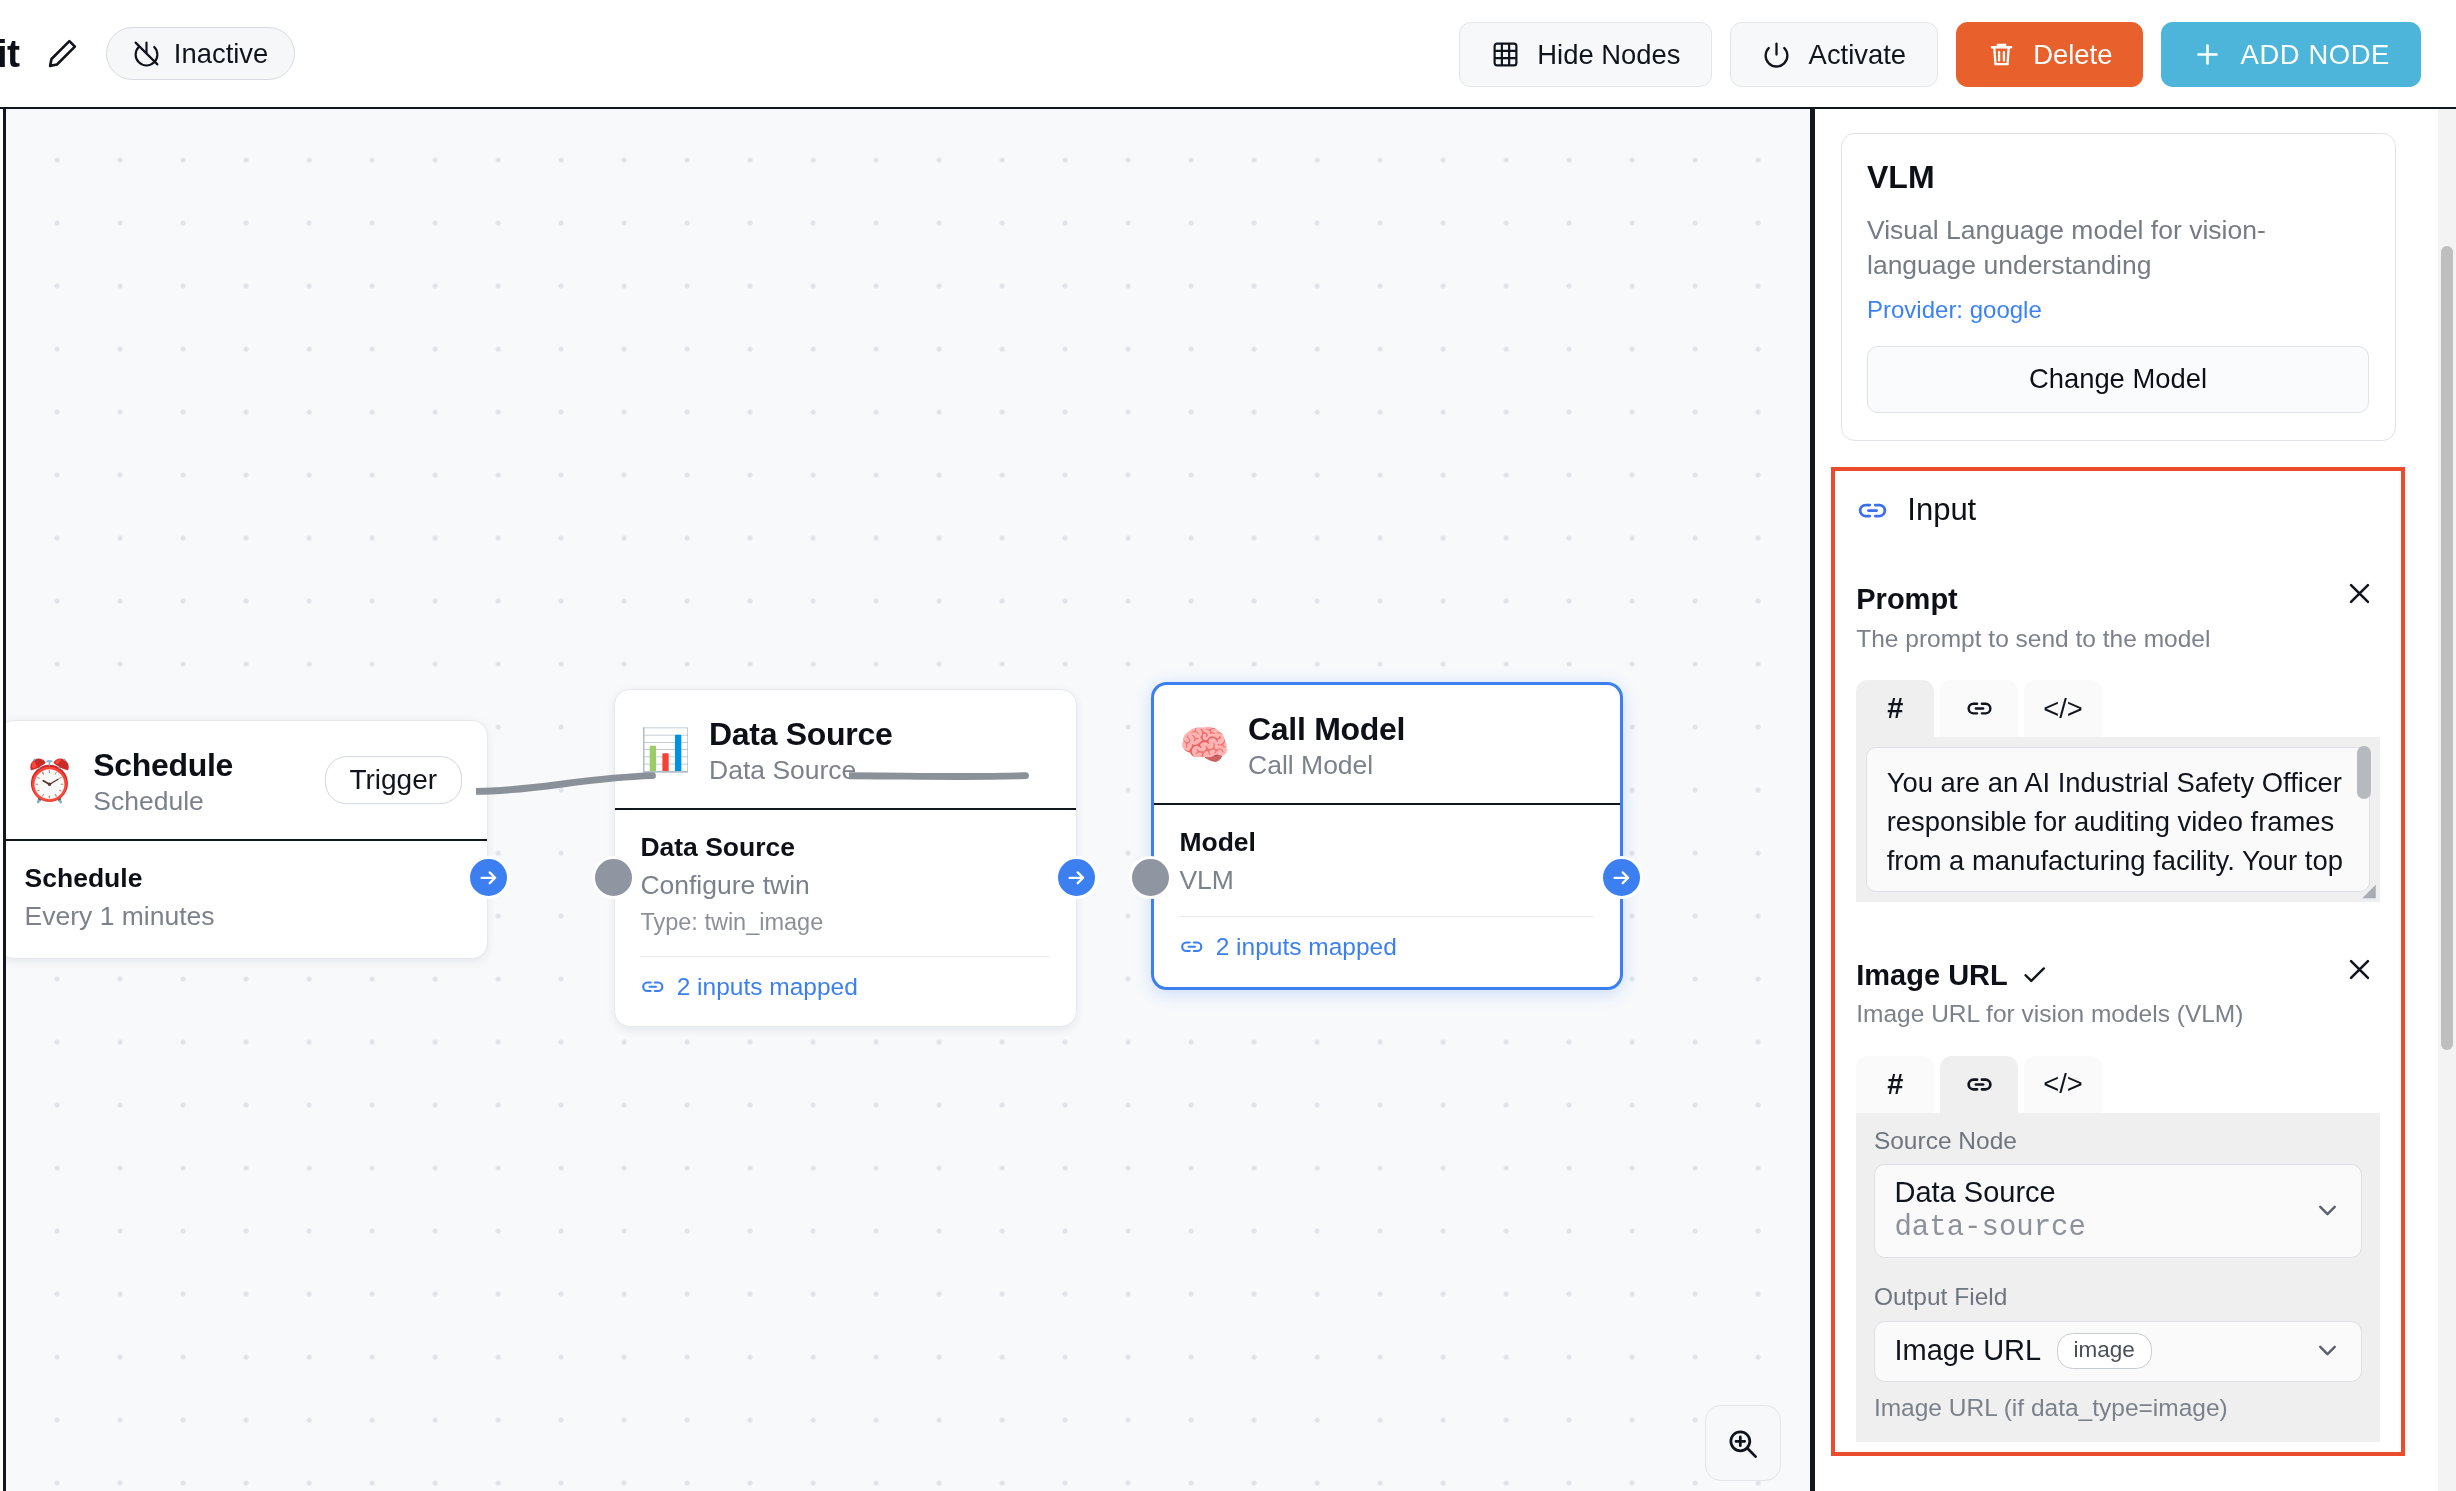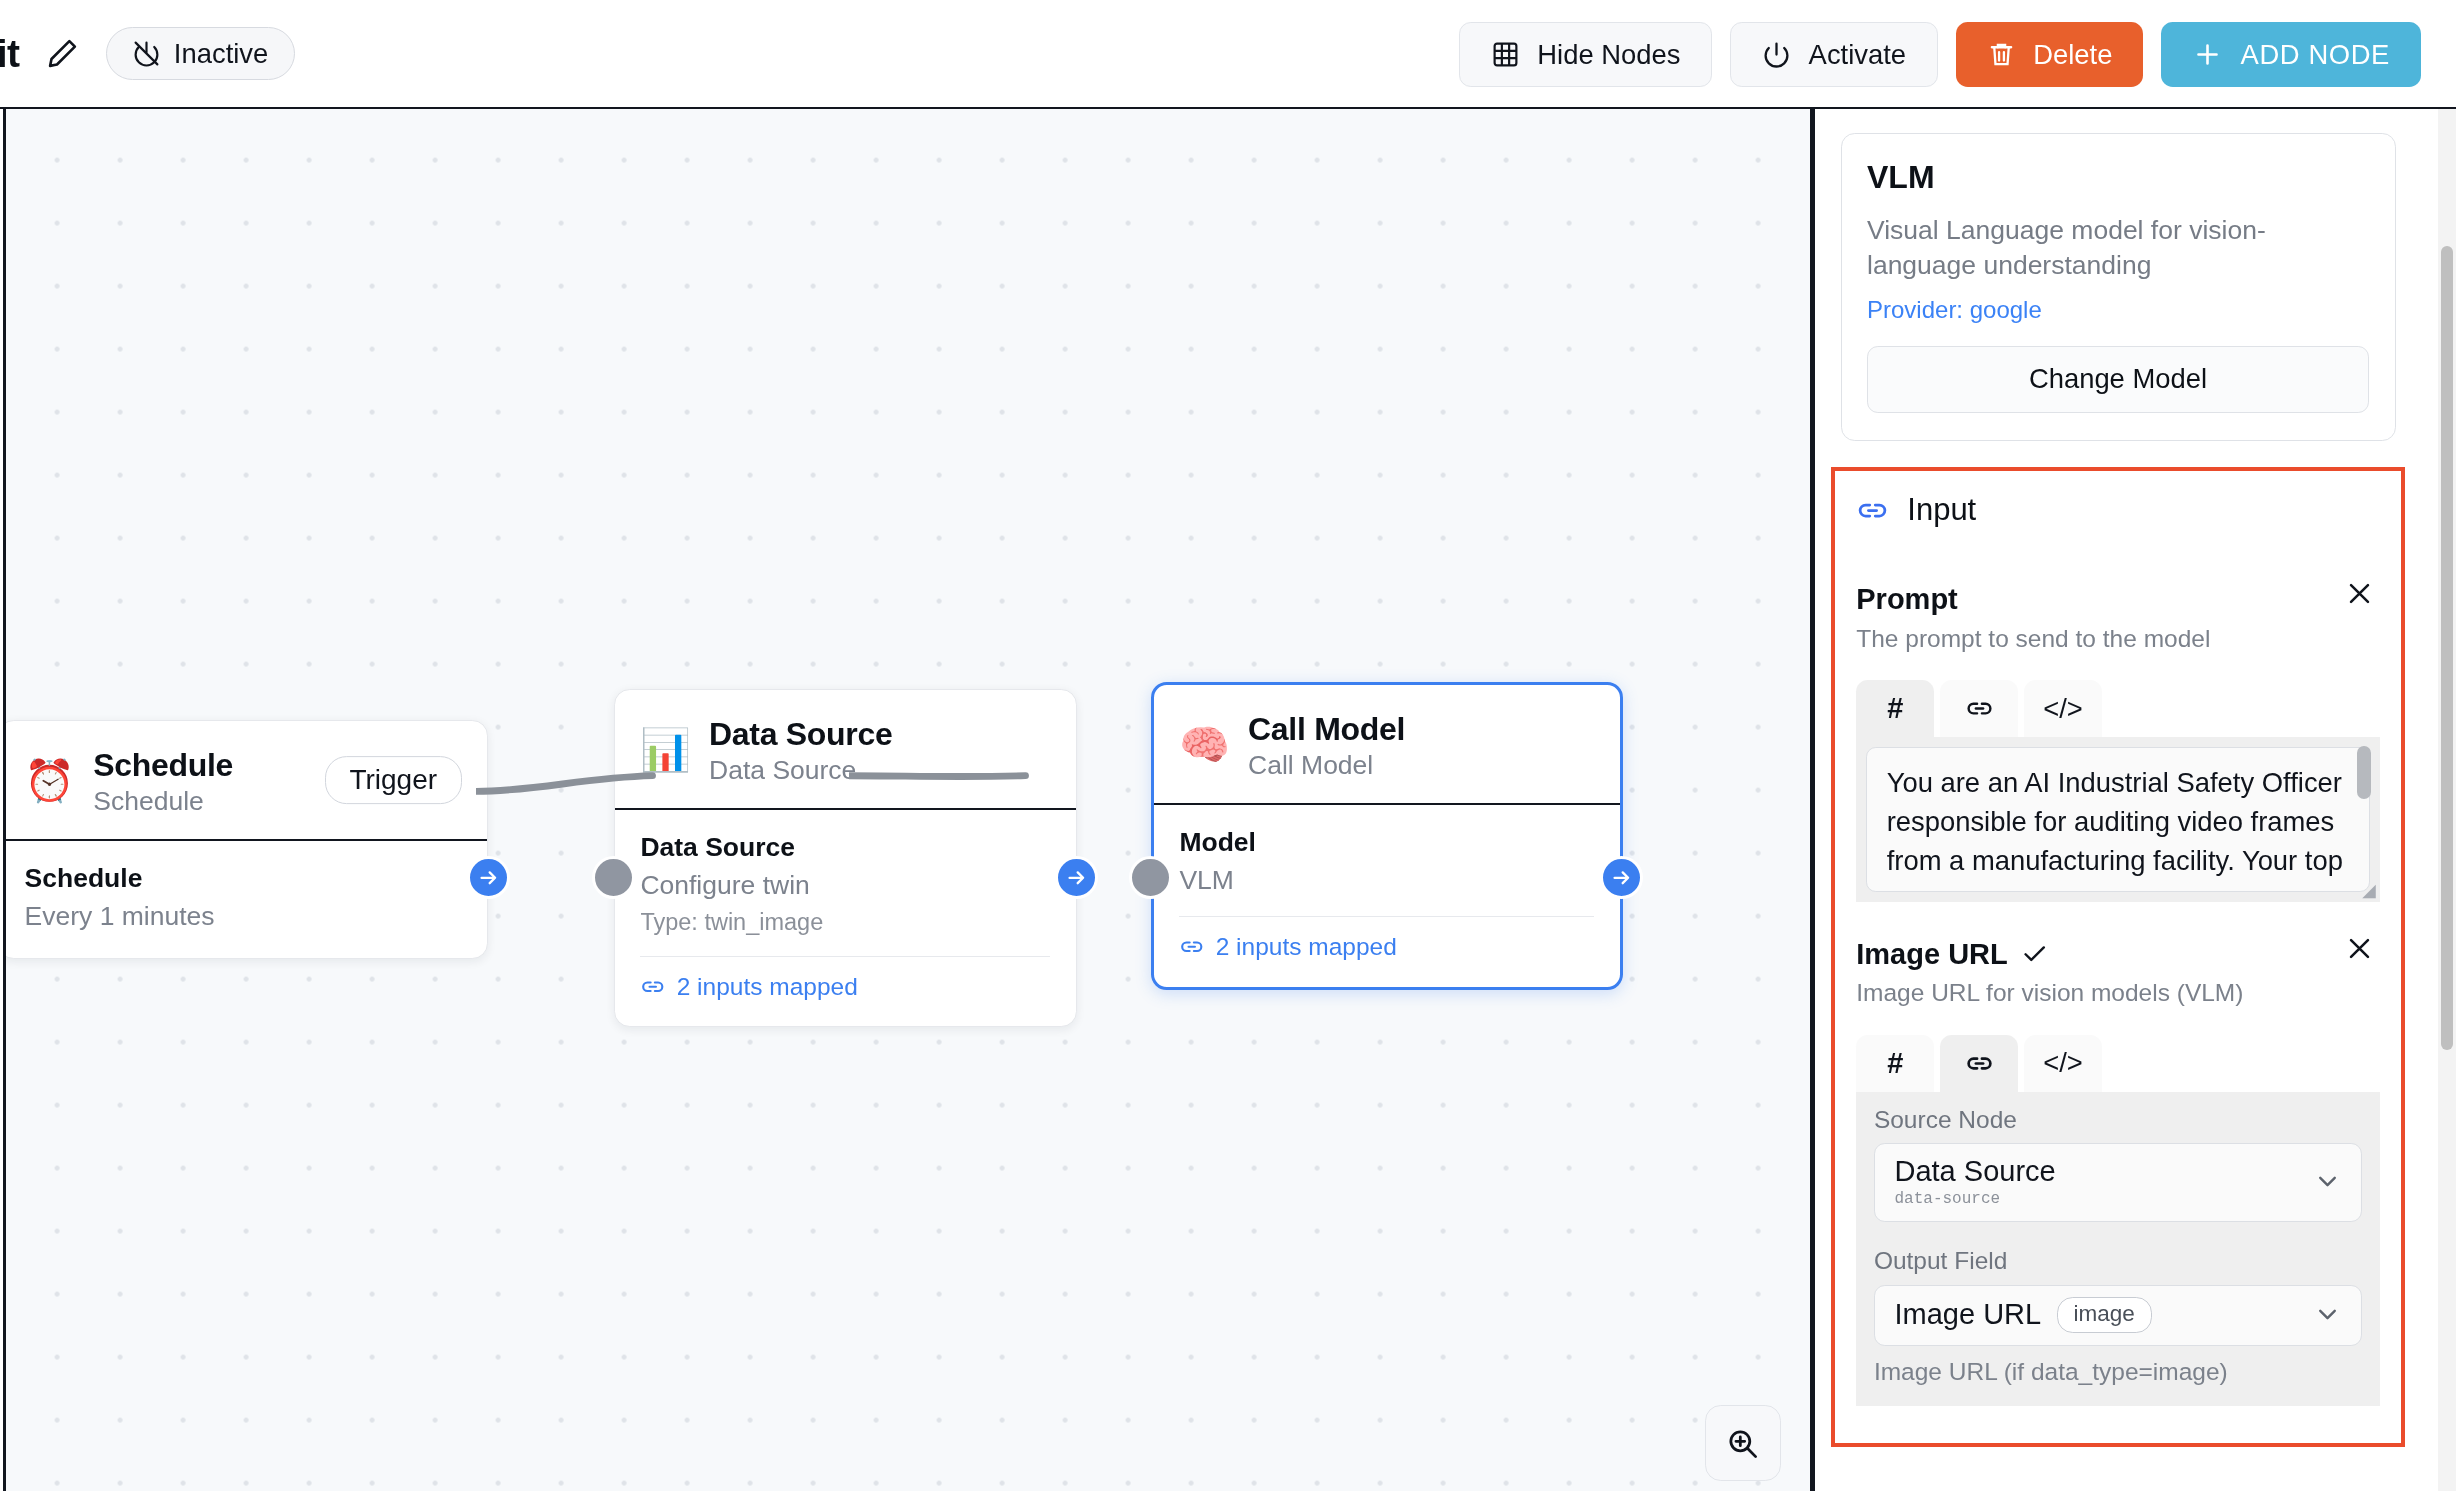--- a/index.html
+++ b/index.html
@@ -227,21 +227,21 @@
 
   .linkpanel { background: #efefef; padding: 13.7px 17.6px 19.6px 17.6px; }
   .lp-label { font-size: 24.5px; color: #6f757f; margin-bottom: 9.8px; }
   .lp-select {
     background: #fafafa; border: 1.5px solid #dcdfe4; border-radius: 10.8px;
     padding: 10.8px 19.6px 12.7px 19.6px;
     display: flex; align-items: center; justify-content: space-between;
     cursor: pointer;
   }
   .lp-sel-main { font-size: 29px; color: #10141c; }
-  .lp-sel-sub { font-size: 16px; color: #8c919a; font-family: "Liberation Mono", monospace; margin-top: 2px; }
+  .lp-sel-sub { font-size: 29px; color: #8c919a; font-family: "Liberation Mono", monospace; margin-top: 2px; }
   .lp-select-row { display: flex; align-items: center; gap: 15.7px; }
   .badge {
     border: 1.5px solid #c8ccd3; border-radius: 15.7px;
     padding: 2.9px 15.7px 4.9px 15.7px;
     font-size: 22.5px; color: #4a5059; background: #ffffff;
   }
   .lp-hint { font-size: 24.5px; color: #7b818b; margin-top: 11.8px; }
 
   
   .page-scrollbar {
@@ -456,21 +456,21 @@
           </div>
         </div>
 
         <div class="textarea-wrap">
           <div class="fake-textarea">You are an AI Industrial Safety Officer responsible for auditing video frames from a manufacturing facility. Your top</div>
           <div class="ta-scroll"></div>
           <div class="ta-resize">◢</div>
         </div>
       </div>
 
-      <div class="field-block" style="margin-top:28px;">
+      <div class="field-block" style="margin-top:49px;">
         <div class="field-title-row">
           <div class="field-title-left">
             <span class="field-title">Image URL</span>
             <svg width="27.4" height="27.4" viewBox="0 0 24 24" fill="none" stroke="#10141c" stroke-width="2.1" stroke-linecap="round" stroke-linejoin="round">
               <path d="M4 12.5l5 5L20 6.5"></path>
             </svg>
           </div>
           <span class="field-close">
             <svg width="29" height="29" viewBox="0 0 24 24" fill="none" stroke="#10141c" stroke-width="2.1" stroke-linecap="round">
               <path d="M5 5l14 14M19 5L5 19"></path>

